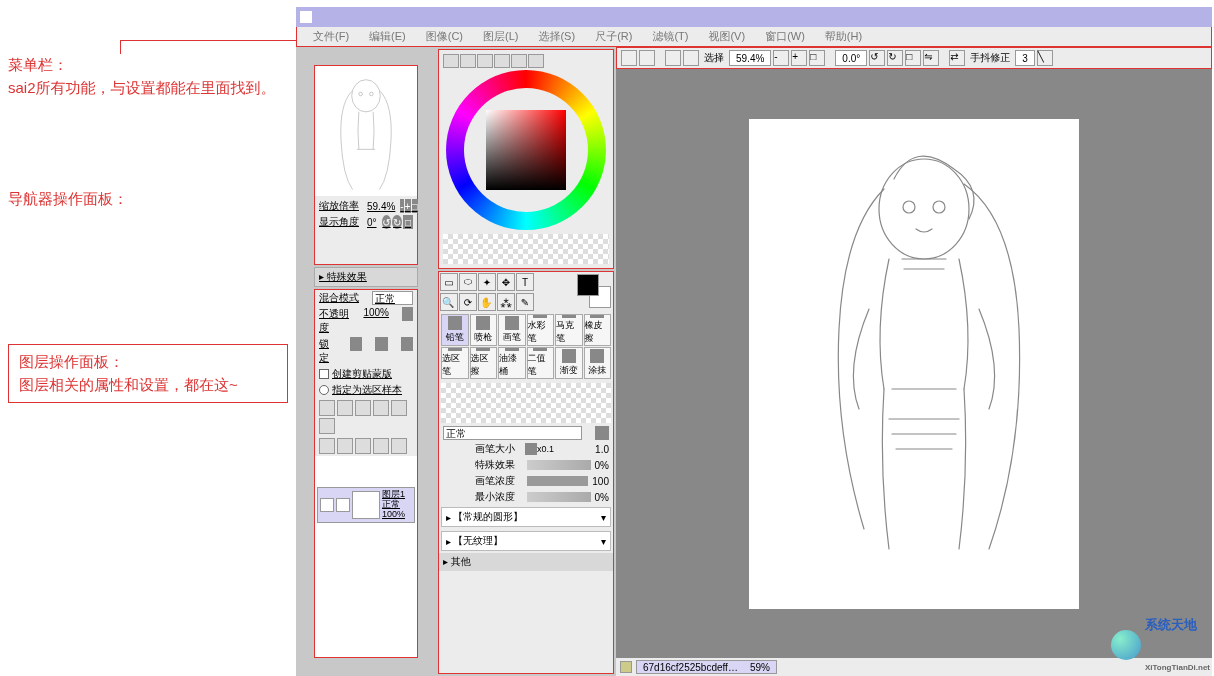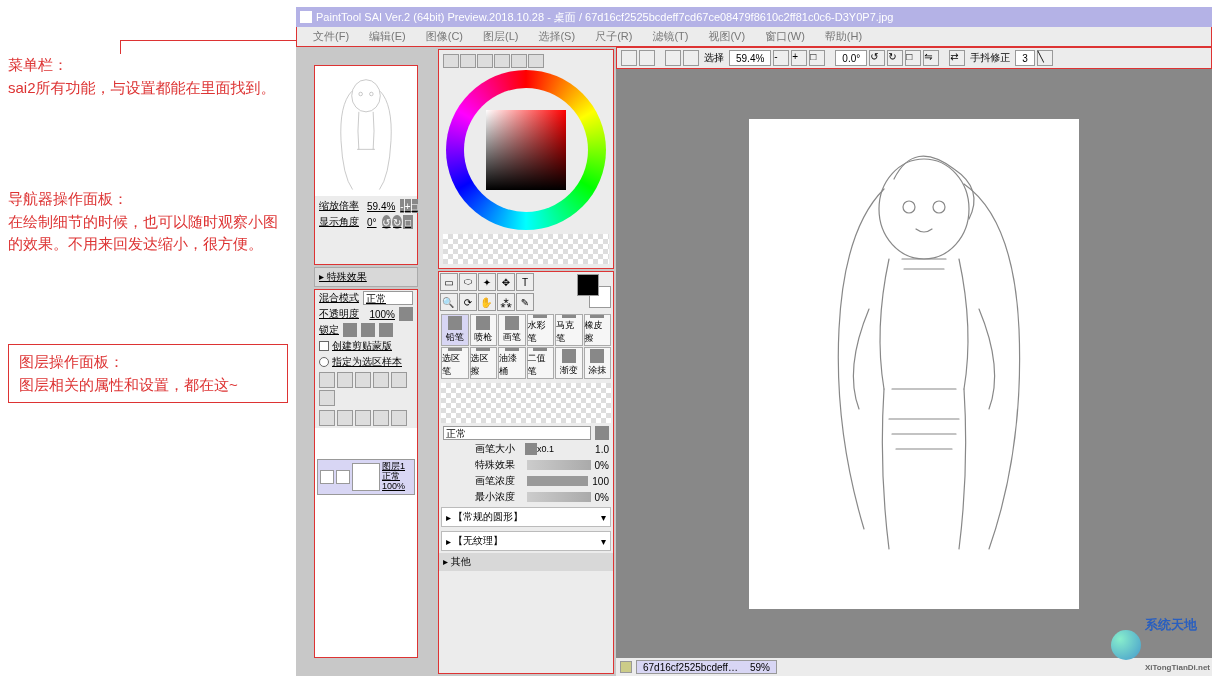--- a/index.html
+++ b/index.html
@@ -22,21 +22,21 @@
 .nav-panel { height: 200px; }
 .nav-thumb { width: 100%; height: 130px; background: #fff; margin-bottom: 2px; display: flex; align-items: center; justify-content: center; }
 .nav-thumb svg { width: 90px; height: 125px; }
 .nav-row { display: flex; align-items: center; padding: 1px 4px; font-size: 10px; }
 .nav-row .lbl { flex: 0 0 48px; }
 .nav-row .val { flex: 1; text-align: right; padding-right: 4px; }
 .nav-row .btn { width: 14px; height: 14px; background: #888; margin-left: 1px; display: inline-flex; align-items: center; justify-content: center; color: #fff; font-size: 10px; }
 .nav-row .btn.rot { border-radius: 50%; }
 
 .section-header { background: #d8d8d8; padding: 2px 4px; font-size: 10px; }
-.row { display: flex; align-items: center; padding: 1px 4px; gap: 4px; }
+.row { display: flex; padding: 1px 4px; gap: 13px; }
 .row .lbl { font-size: 10px; }
 .row .select { flex: 1; background: #fff; border: 1px solid #999; font-size: 10px; padding: 0 2px; height: 14px; }
 .row .val { margin-left: auto; font-size: 10px; }
 .row .qlabel { width: 14px; height: 14px; background: #888; }
 
 .checkbox-row { display: flex; align-items: center; padding: 1px 4px; font-size: 10px; gap: 3px; }
 .checkbox-row .cb, .checkbox-row .rb { width: 10px; height: 10px; border: 1px solid #666; background: #fff; }
 .checkbox-row .rb { border-radius: 50%; }
 
 .icon-row { display: flex; padding: 2px 4px; gap: 2px; flex-wrap: wrap; }
@@ -112,41 +112,39 @@
 
 <div class="hline" style="left:120px; top:40px; width:176px;"></div>
 <div class="vline" style="left:120px; top:40px; height:14px;"></div>
 
 <div class="anno" style="left:8px; top:54px; width:270px;">
   <span class="anno-title">菜单栏：</span><br>
   <span>sai2所有功能，与设置都能在里面找到。</span>
 </div>
 <div class="anno" style="left:8px; top:188px; width:280px;">
   <span class="anno-title">导航器操作面板：</span><br>
-  <span>在绘制细节的时候，也可以随时观察小图的效果。不用来回发达缩小，很方便。</span>
 </div>
 <div class="anno" style="left:8px; top:344px; width:280px; border:1px solid #d33; padding:6px 10px;">
   <span class="anno-title">图层操作面板：</span><br>
   <span>图层相关的属性和设置，都在这~</span>
 </div>
 <div class="anno" style="left:650px; top:164px; width:230px;">
   <span class="anno-title">颜色操作面板：</span><br>
   <span>下面部分是自定义色盘。可以保存自己喜欢的配色</span>
 </div>
 <div class="anno" style="left:658px; top:428px; width:230px;">
   <span class="anno-title">工具操作面板：</span><br>
   <span>笔刷橡皮等各种工具相关的属性和设置都在这~</span>
 </div>
 <div class="hline" style="left:620px; top:413px; width:213px;"></div>
 <div class="vline" style="left:833px; top:413px; height:15px;"></div>
 
 <div class="app">
   <div class="titlebar">
     <span class="icon"></span>
-    <span>PaintTool SAI Ver.2 (64bit) Preview.2018.10.28 - 桌面 / 67d16cf2525bcdeff7cd67ce08479f8610c2ff81c0c6-D3Y0P7.jpg</span>
   </div>
   <div class="menubar">
     <span>文件(F)</span>
     <span>编辑(E)</span>
     <span>图像(C)</span>
     <span>图层(L)</span>
     <span>选择(S)</span>
     <span>尺子(R)</span>
     <span>滤镜(T)</span>
     <span>视图(V)</span>

